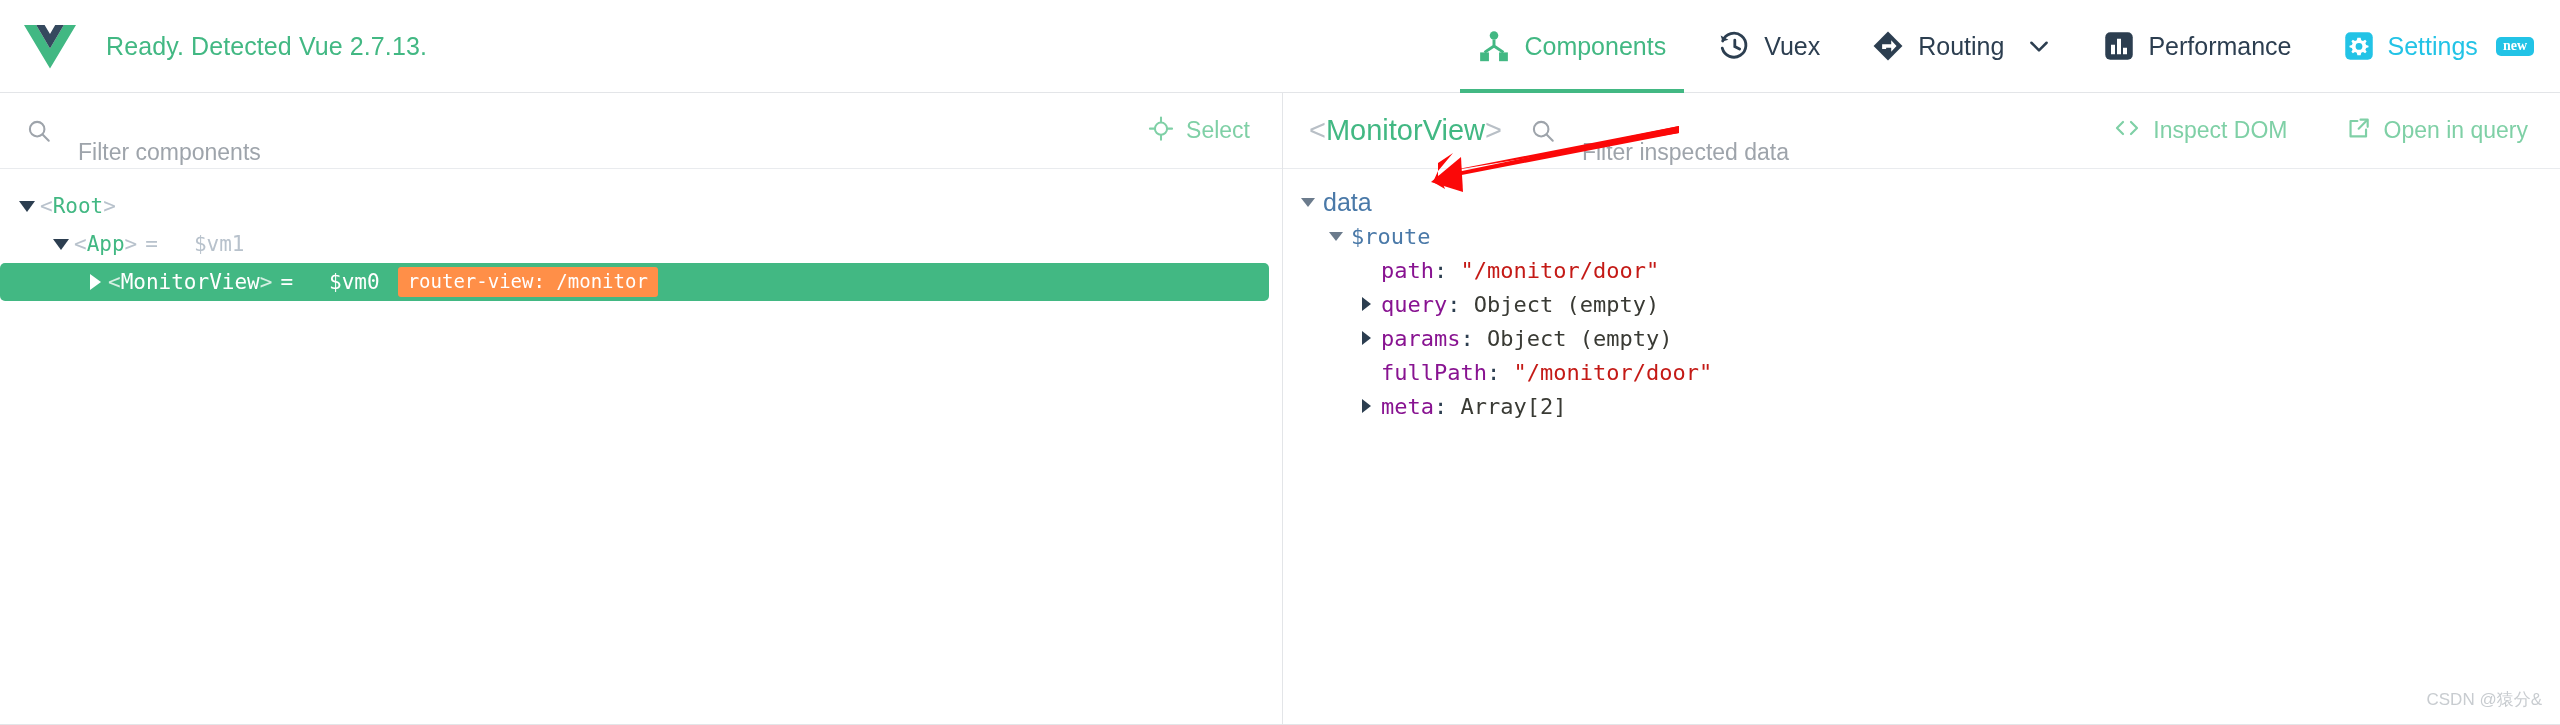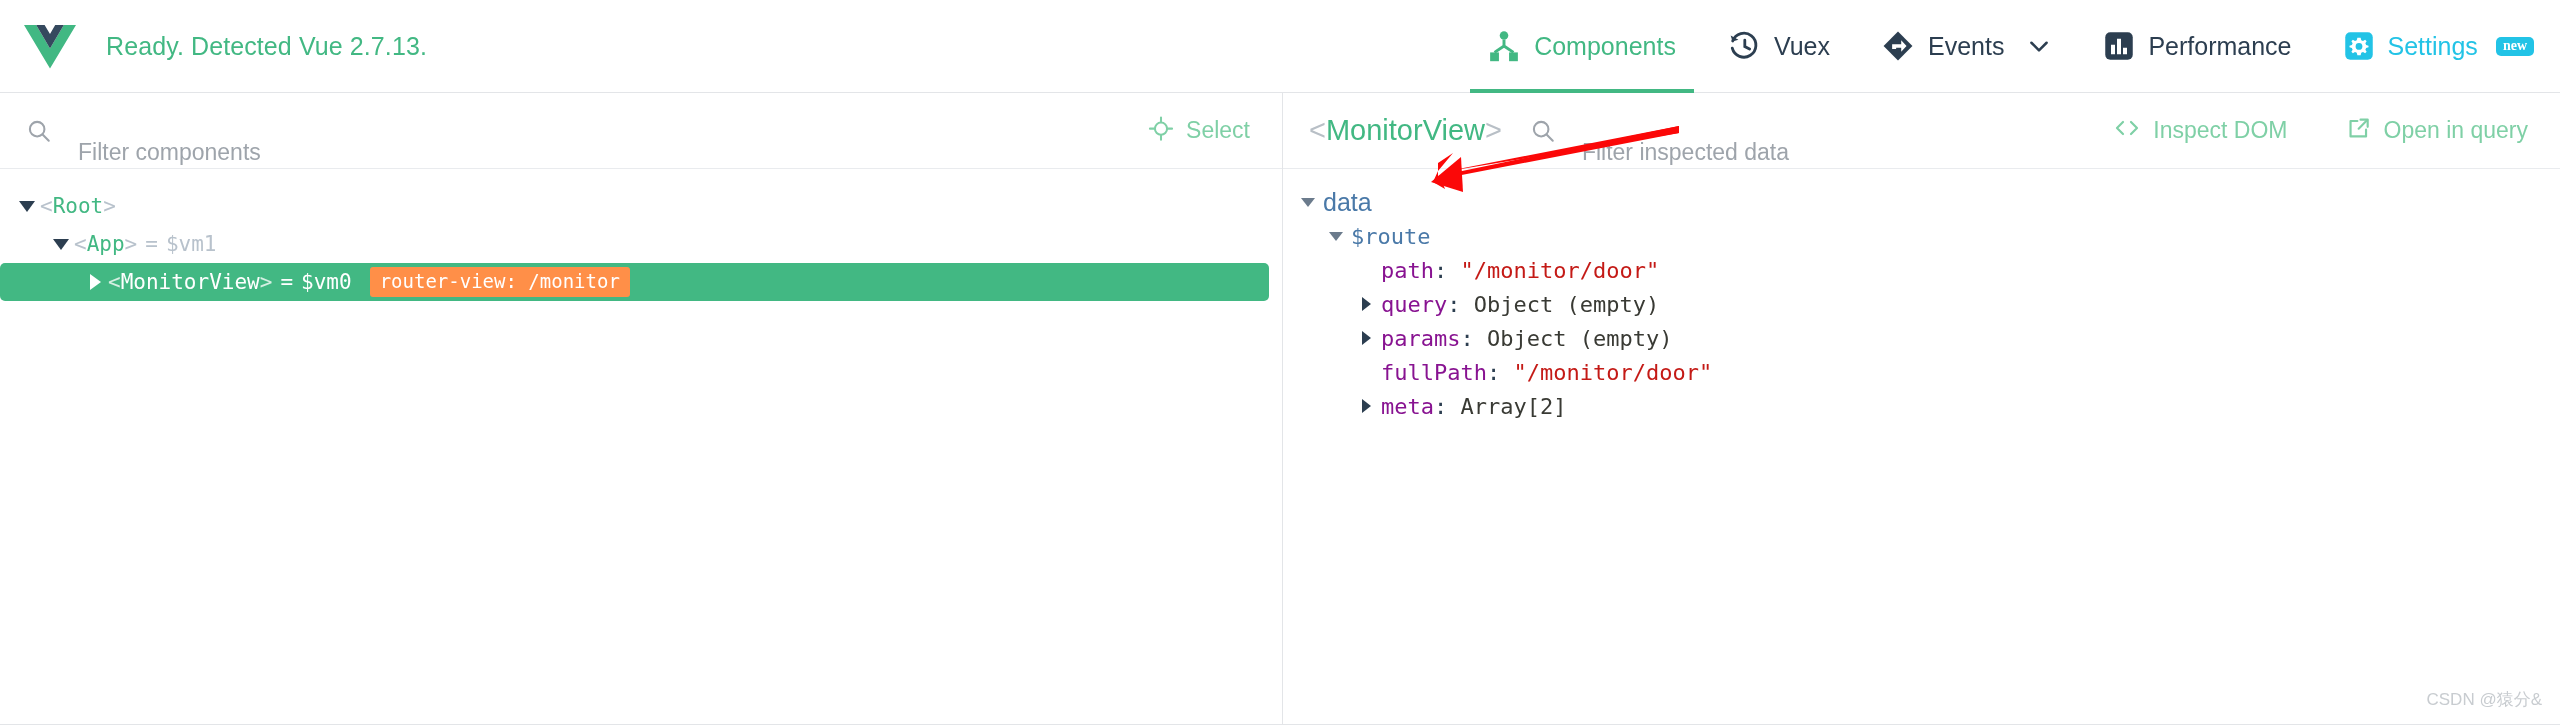--- a/index.html
+++ b/index.html
@@ -166,21 +166,21 @@
     border-left: 11px solid #2c3e50;
   }
   .tree-row.selected .tri-right { border-left-color: #ffffff; }
   .indent-1 { padding-left: 48px; }
   .indent-2 { padding-left: 82px; }
   .tag-brk { color: #b8c2cc; }
   .tag-nm  { color: #42b883; }
   .tree-row.selected .tag-brk { color: #d5efe2; }
   .tree-row.selected .tag-nm  { color: #ffffff; }
   .vm-eq { color: #b8c2cc; margin: 0 8px; }
-  .vm-id { color: #b8c2cc; }
+  .vm-id { color: #b8c2cc; margin-left: 28px; }
   .tree-row.selected .vm-eq, .tree-row.selected .vm-id { color: #ffffff; }
   .route-badge {
     background: #ff8f48;
     color: #ffffff;
     border-radius: 3px;
     padding: 3px 10px 5px;
     margin-left: 18px;
     font-family: "DejaVu Sans Mono", monospace;
     font-size: 19px;
     white-space: nowrap;
@@ -299,21 +299,21 @@
       </div>
 
 
       <div class="tab">
         <span class="tab-icon">
           <svg width="32" height="32" viewBox="0 0 24 24">
             <rect x="12" y="1.2" width="15.3" height="15.3" transform="rotate(45 12 1.2)" fill="#2c3e50"></rect>
             <path d="M7.6 14.2 L7.6 10.6 L14.4 10.6 L14.4 7.6 L18.4 12.0 L14.4 16.4 L14.4 13.4 L10.6 13.4 L10.6 14.2 Z" fill="#ffffff"></path>
           </svg>
         </span>
-        <span>Events</span>
+        <span>Routing</span>
         <span class="chev">
           <svg width="26" height="26" viewBox="0 0 24 24">
             <path d="M5 9 L12 16 L19 9" stroke="#2c3e50" stroke-width="2.3" fill="none" stroke-linecap="round" stroke-linejoin="round"></path>
           </svg>
         </span>
       </div>
 
       <div class="tab">
         <span class="tab-icon">
           <svg width="30" height="30" viewBox="0 0 24 24">

